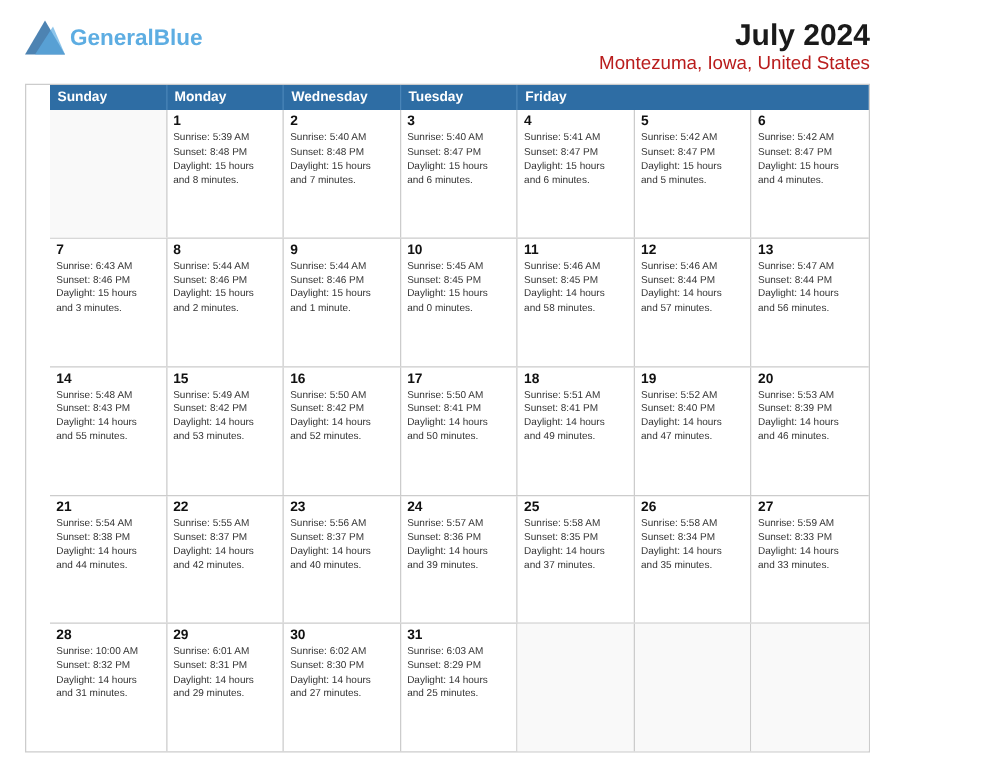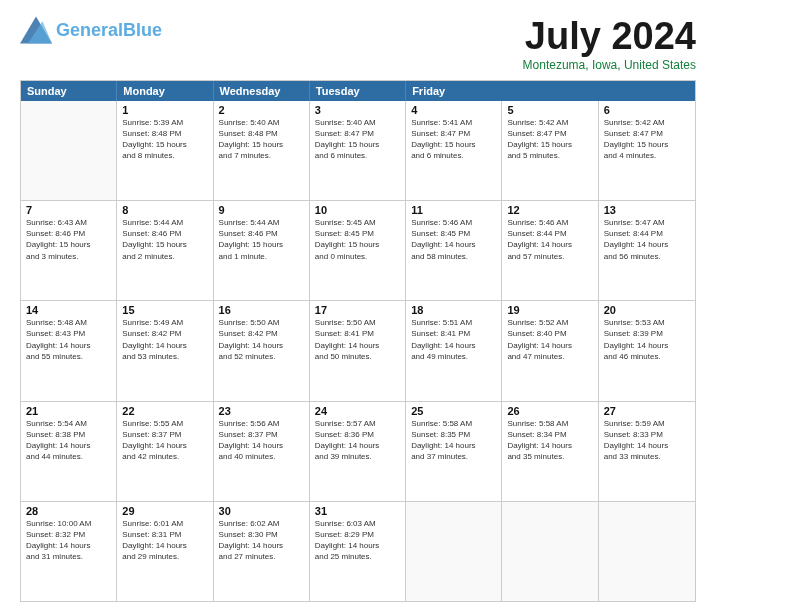--- a/index.html
+++ b/index.html
@@ -43,35 +43,36 @@
     }
     .logo-icon {
       width: 32px;
       height: 28px;
       margin-right: 4px;
     }
     .title-block {
       text-align: right;
     }
     .main-title {
-      font-size: 38px;
+      font-size: 24px;
       font-weight: bold;
       color: #1a1a1a;
       line-height: 1.1;
     }
     .subtitle {
-      font-size: 12px;
-      color: #15803d;
+      font-size: 15px;
+      color: #b91c1c;
       text-align: right;
     }
     .calendar {
       flex: 1;
       display: flex;
       flex-direction: column;
       border: 1px solid #ccc;
+      padding-left: 19px;
     }
     .cal-header {
       display: grid;
       grid-template-columns: repeat(7, 1fr);
       background: #2e6da4;
     }
     .cal-header-cell {
       color: #fff;
       font-size: 11px;
       font-weight: bold;

